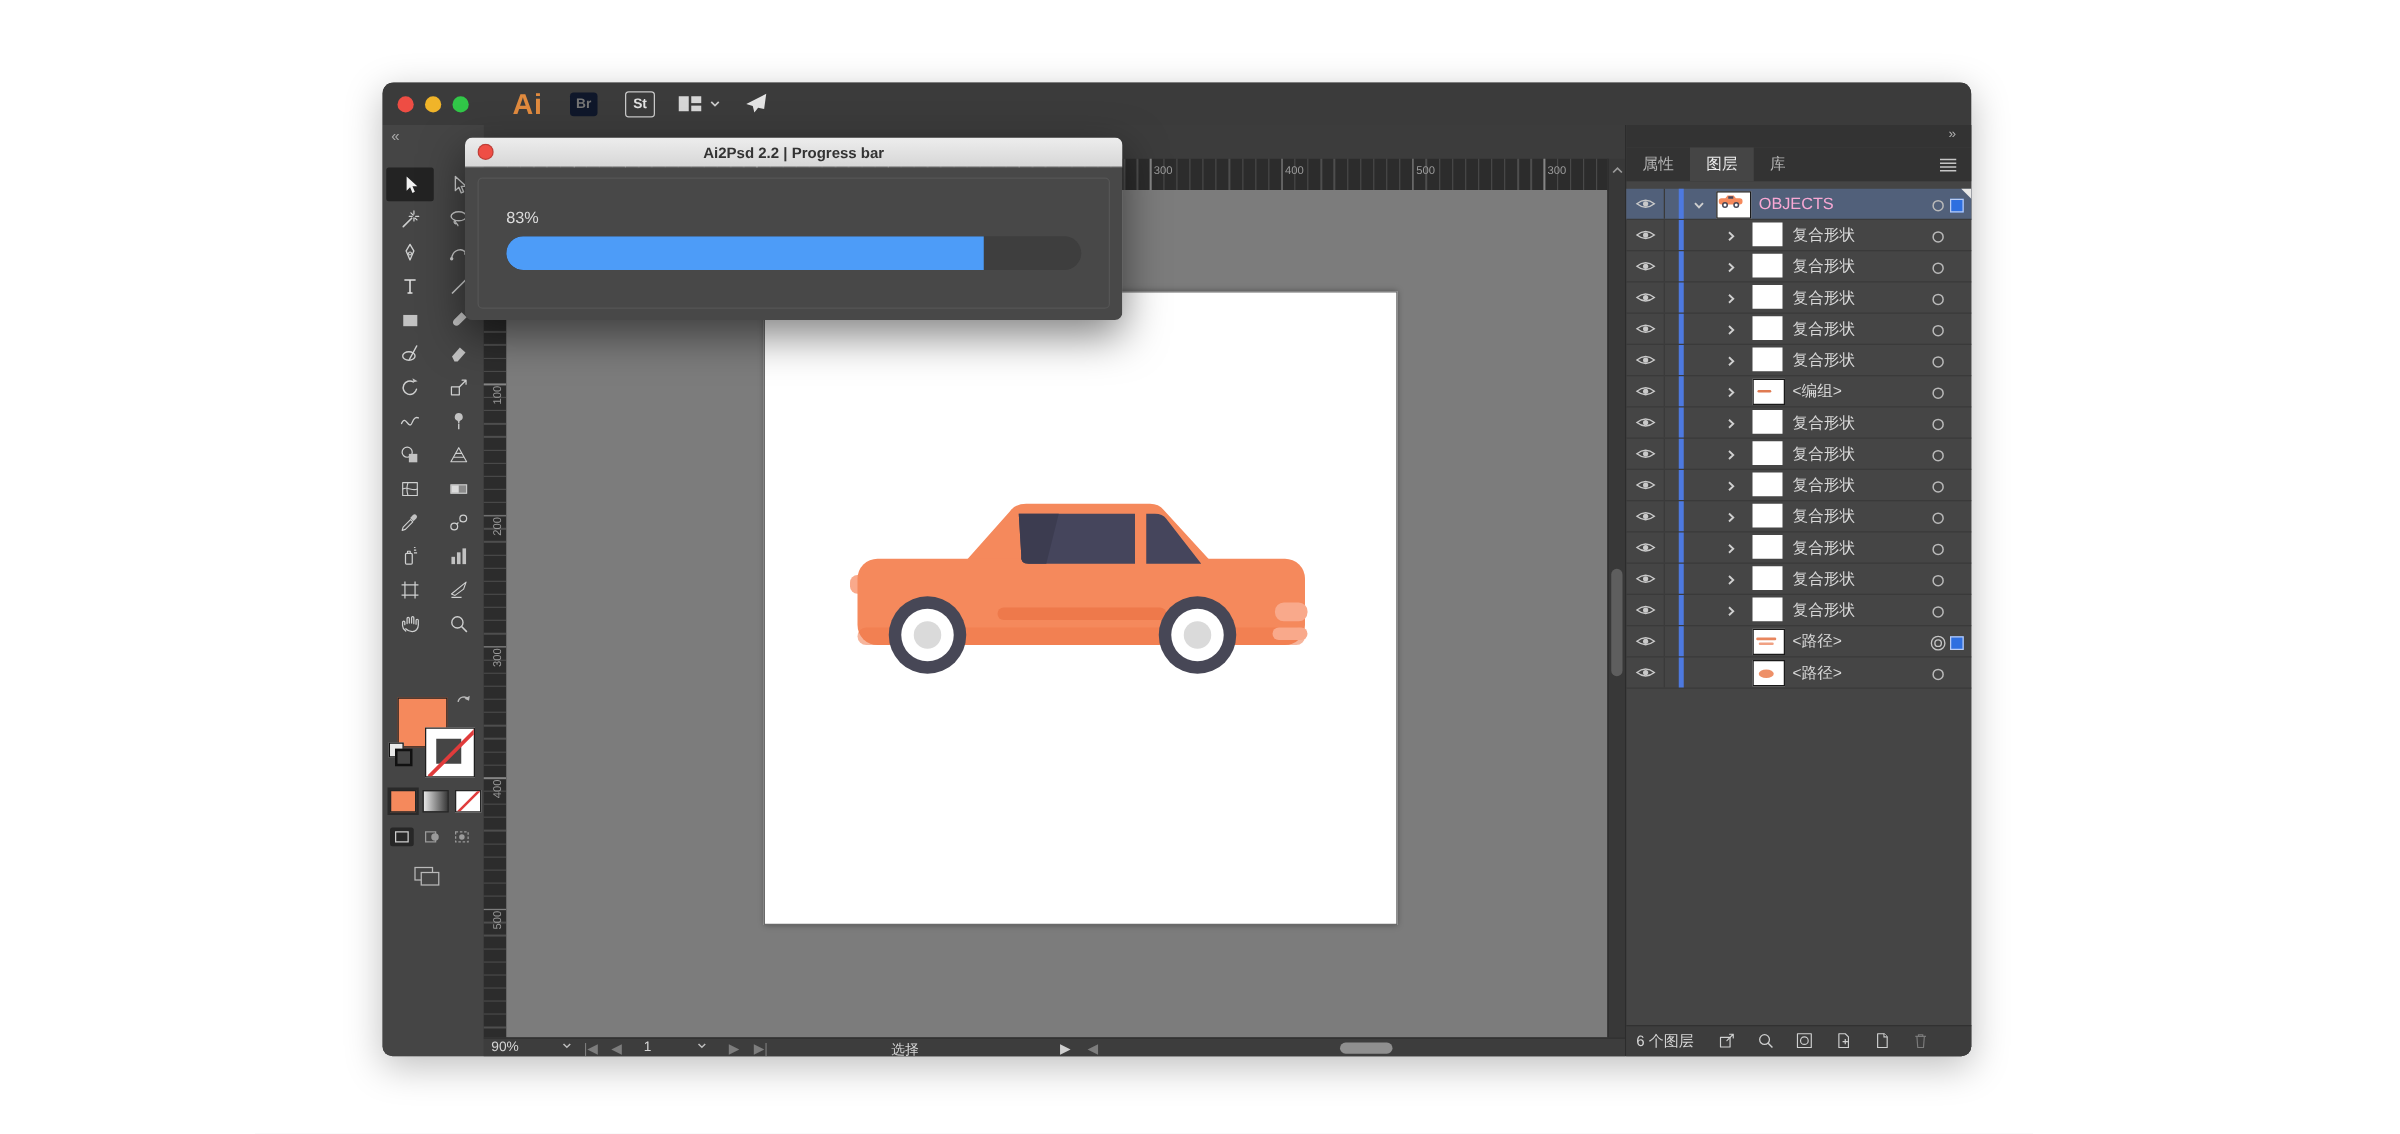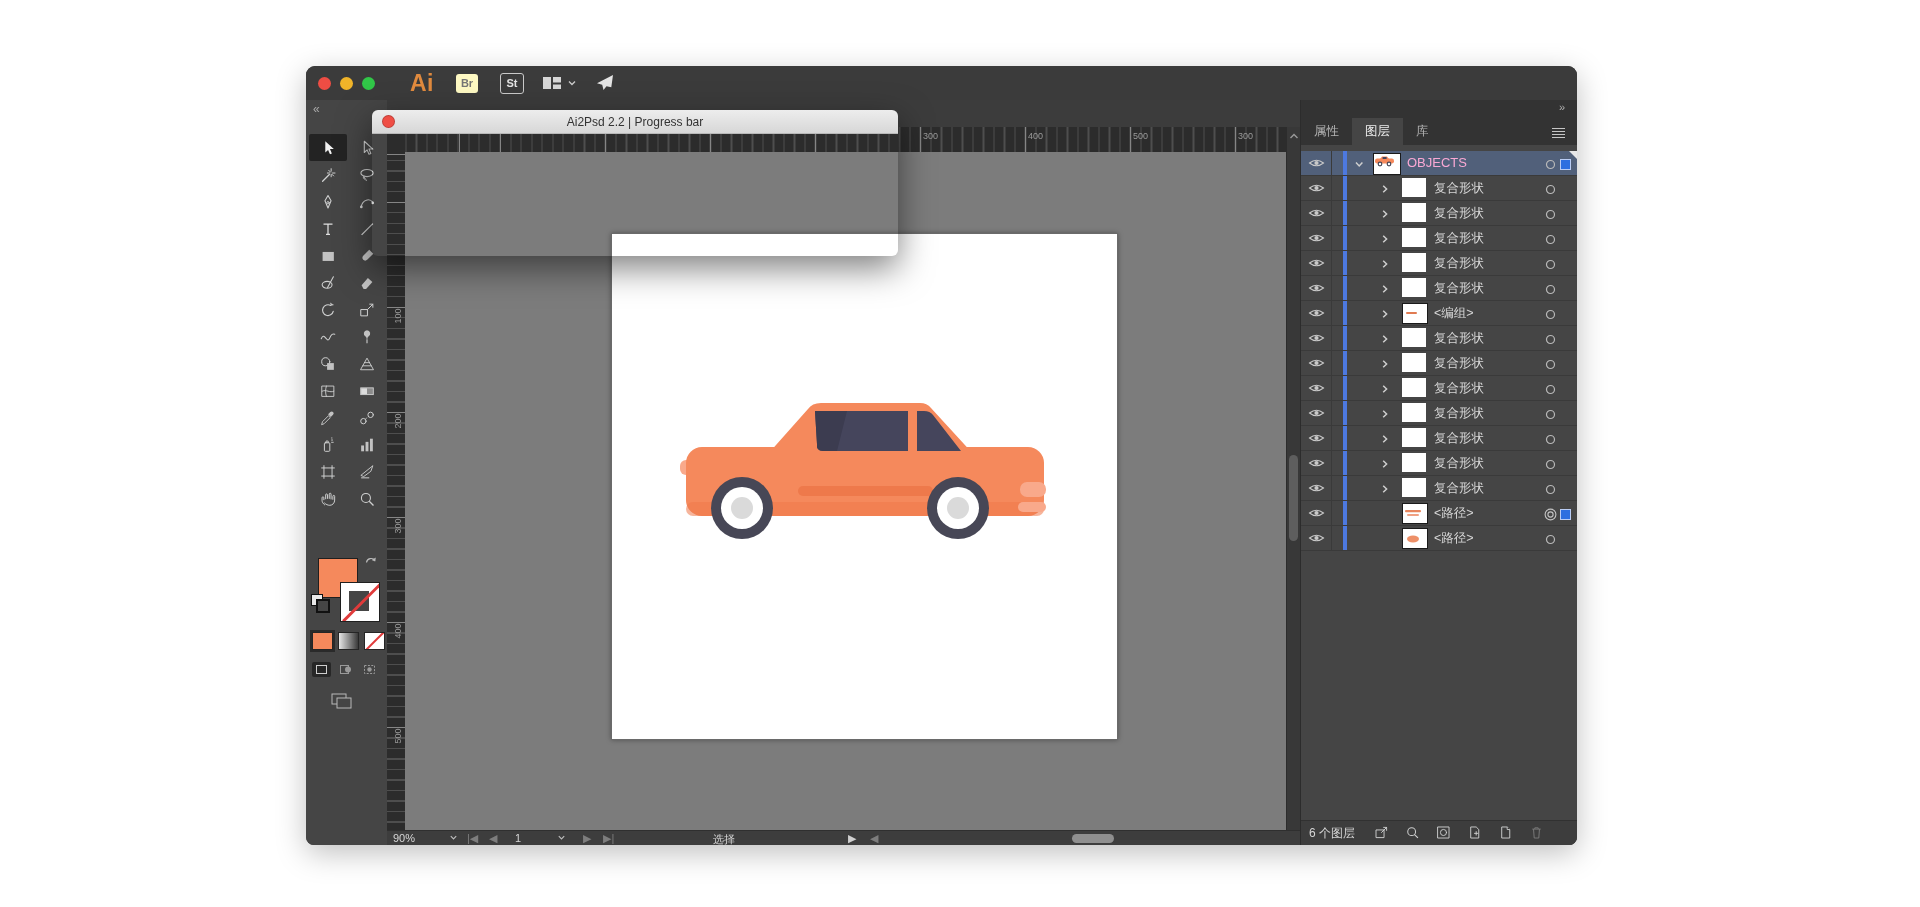--- a/index.html
+++ b/index.html
@@ -5,21 +5,21 @@
   html,body{margin:0;padding:0;background:#fff;}
   .stage{position:relative;width:1920px;height:907px;background:#fff;overflow:hidden;
          font-family:"Liberation Sans","DejaVu Sans",sans-serif;-webkit-font-smoothing:antialiased;}
   .win{position:absolute;left:306px;top:66px;width:1271px;height:779px;background:#3c3c3c;
        border-radius:9px 9px 8px 8px;overflow:hidden;box-shadow:0 8px 30px rgba(0,0,0,.25);}
   
   .menubar{position:absolute;left:0;top:0;width:100%;height:34px;background:#3b3b3b;display:flex;align-items:center;}
   .light{width:13px;height:13px;border-radius:50%;margin-right:9px;}
   .ai-logo{margin-left:26px;font-size:23px;font-weight:bold;color:#e08a3e;letter-spacing:.5px;}
   .badge{margin-left:22px;width:22px;height:19px;border-radius:3px;display:flex;align-items:center;justify-content:center;font-size:11px;font-weight:bold;}
-  .badge.br{background:#fef9c3;color:#757575;}
+  .badge.br{background:#0f172a;color:#757575;}
   .badge.st{background:#3b3b3b;border:1.5px solid #c9c9c9;color:#e3e3e3;}
   .mb-icon{margin-left:18px;display:flex;align-items:center;}
   .mb-right{margin-left:auto;display:flex;align-items:center;}
   .mb-sep{width:1px;height:16px;background:#575757;margin-right:14px;}
   .workspace{display:flex;align-items:center;color:#dedede;font-size:13px;margin-right:16px;cursor:default;}
   .searchbox{display:flex;align-items:center;width:262px;height:22px;border:1px solid #6a6a6a;border-radius:11px;
              margin-right:8px;padding:0 9px;color:#8f8f8f;font-size:12px;background:#3b3b3b;}
   .searchbox .ph{margin-left:7px;white-space:nowrap;overflow:hidden;}
   
   .tabbar{position:absolute;left:81px;top:34px;width:899px;height:27px;background:#2f2f2f;}
@@ -87,21 +87,21 @@
   .lrow .target{position:absolute;left:243px;top:7px;}
   .lrow .proxy{position:absolute;left:259px;top:8px;width:9px;height:9px;background:#2e6fe0;border:1px solid #b9ccf4;}
   .lrow .fold{position:absolute;right:0;top:0;width:0;height:0;border-top:9px solid #e8e8e8;border-left:9px solid transparent;}
   .pbottom{position:absolute;left:0;top:720px;width:100%;height:25px;background:#3d3d3d;border-top:1px solid #313131;}
   .pbottom .cnt{position:absolute;left:8px;top:4px;font-size:12px;color:#d6d6d6;}
   .pbottom .icons{position:absolute;left:72px;top:3px;display:flex;gap:14px;}
   
   .dialog{position:absolute;left:66px;top:44px;width:526px;height:146px;border-radius:6px;overflow:hidden;
           box-shadow:0 12px 34px rgba(0,0,0,.5);}
   .dlg-title{position:relative;height:23px;background:linear-gradient(#ededed,#d7d7d7);display:flex;align-items:center;justify-content:center;
-             color:#333;font-size:12px;font-weight:normal;border-bottom:1px solid #b8b8b8;}
+             color:#333;font-size:12px;font-weight:bold;border-bottom:1px solid #b8b8b8;}
   .dlg-close{position:absolute;left:10px;top:5px;width:13px;height:13px;border-radius:50%;background:#ef4e45;border:1px solid rgba(0,0,0,.2);box-sizing:border-box;}
   .dlg-body{position:relative;height:122px;background:#484848;}
   .dlg-inner{position:absolute;left:10px;top:8px;right:10px;bottom:9px;border:1px solid #555;border-radius:4px;}
   .dlg-pct{position:absolute;left:33px;top:32px;color:#dcdcdc;font-size:13px;}
   .pbar{position:absolute;left:33px;top:55px;width:460px;height:27px;background:#3e3e3e;border-radius:14px;overflow:hidden;}
   .pfill{height:100%;border-radius:14px 0 0 14px;}
 </style>
 </head>
 <body>
 
@@ -727,16 +727,23 @@
               </svg></span>
           </div>
       </div>
     </div>
 
     <div class="dialog">
       <div class="dlg-title">
         <div class="dlg-close"></div>
         <span>Ai2Psd 2.2 | Progress bar</span>
       </div>
+      <div class="dlg-body">
+        <div class="dlg-inner"></div>
+        <div class="dlg-pct">83%</div>
+        <div class="pbar">
+          <div class="pfill" id="progress-fill" style="width: 83%; background: rgb(77, 156, 248);"></div>
+        </div>
+      </div>
     </div>
 
   </div>
 </div>
 
 </body></html>

